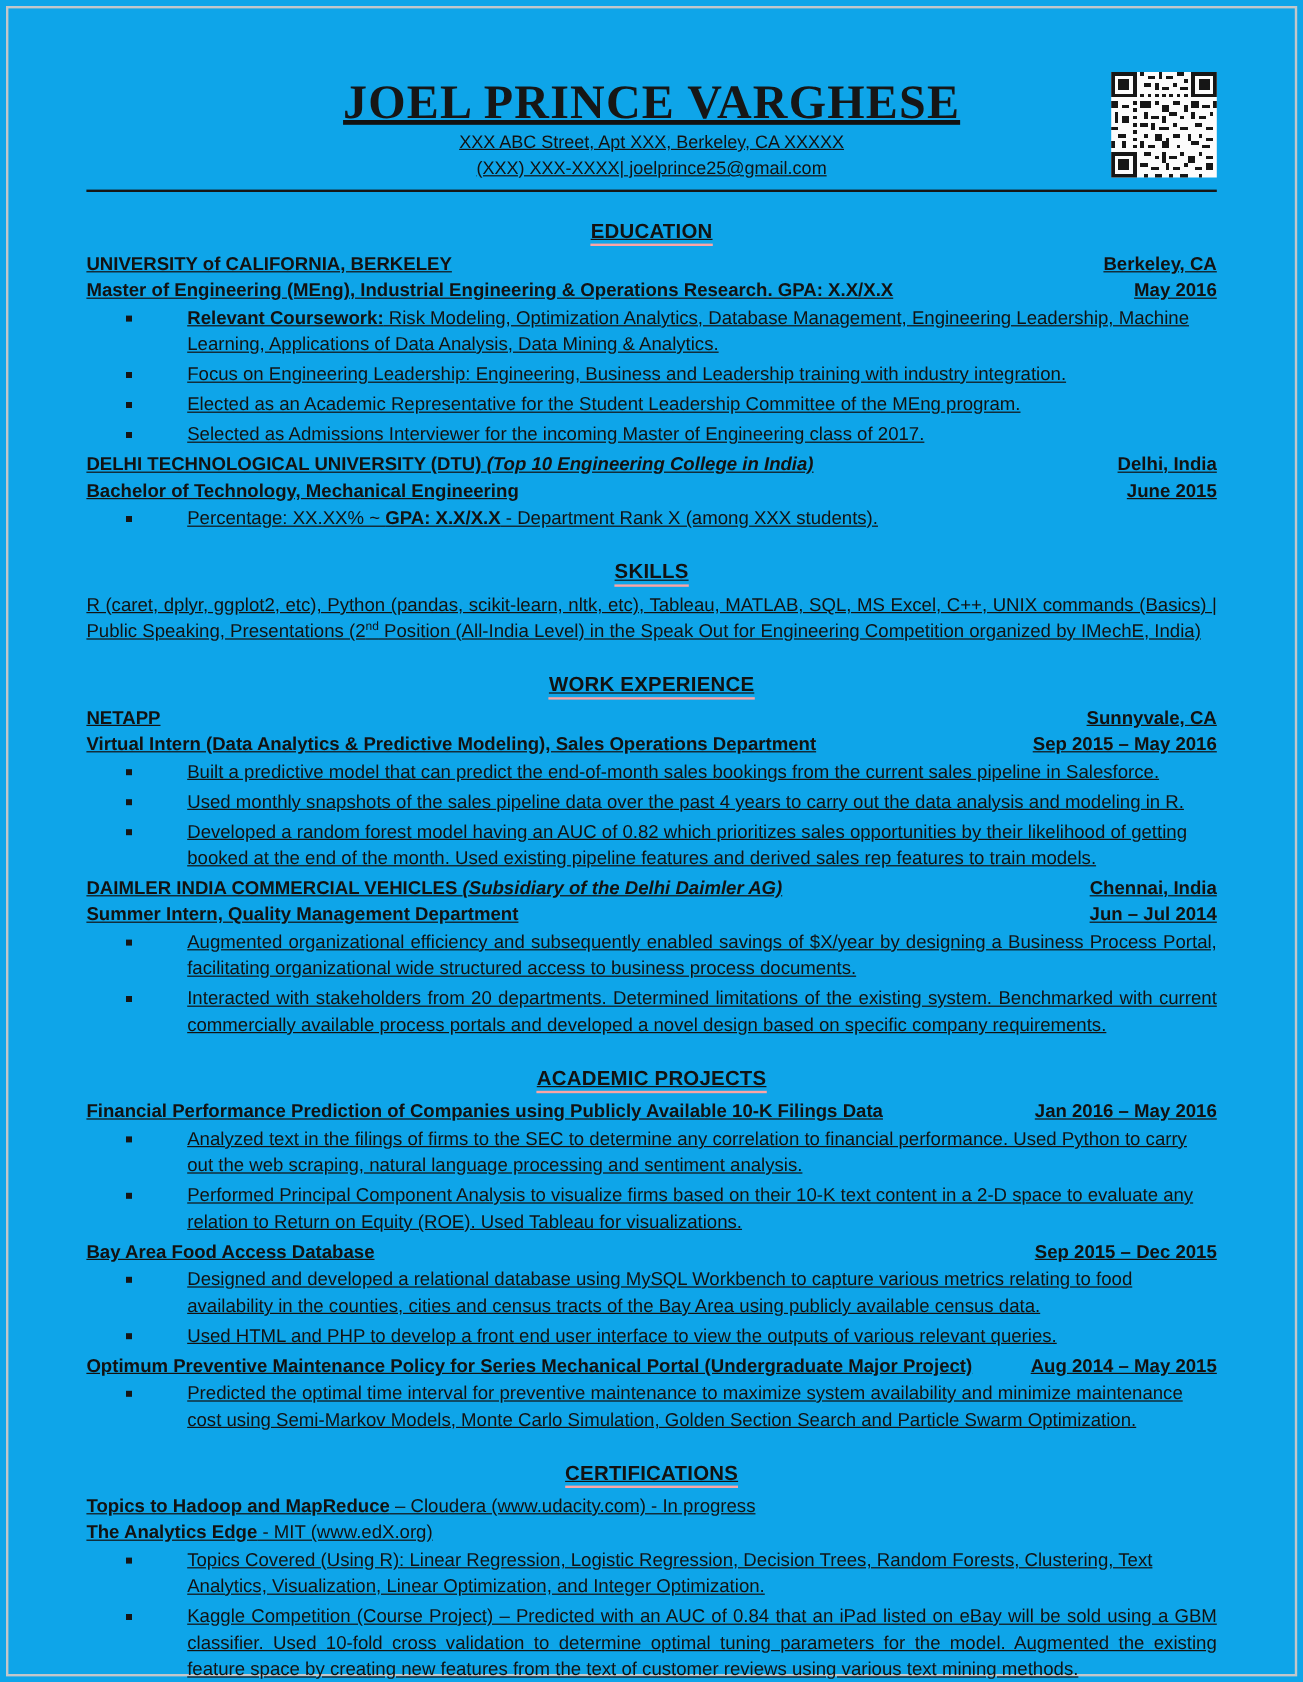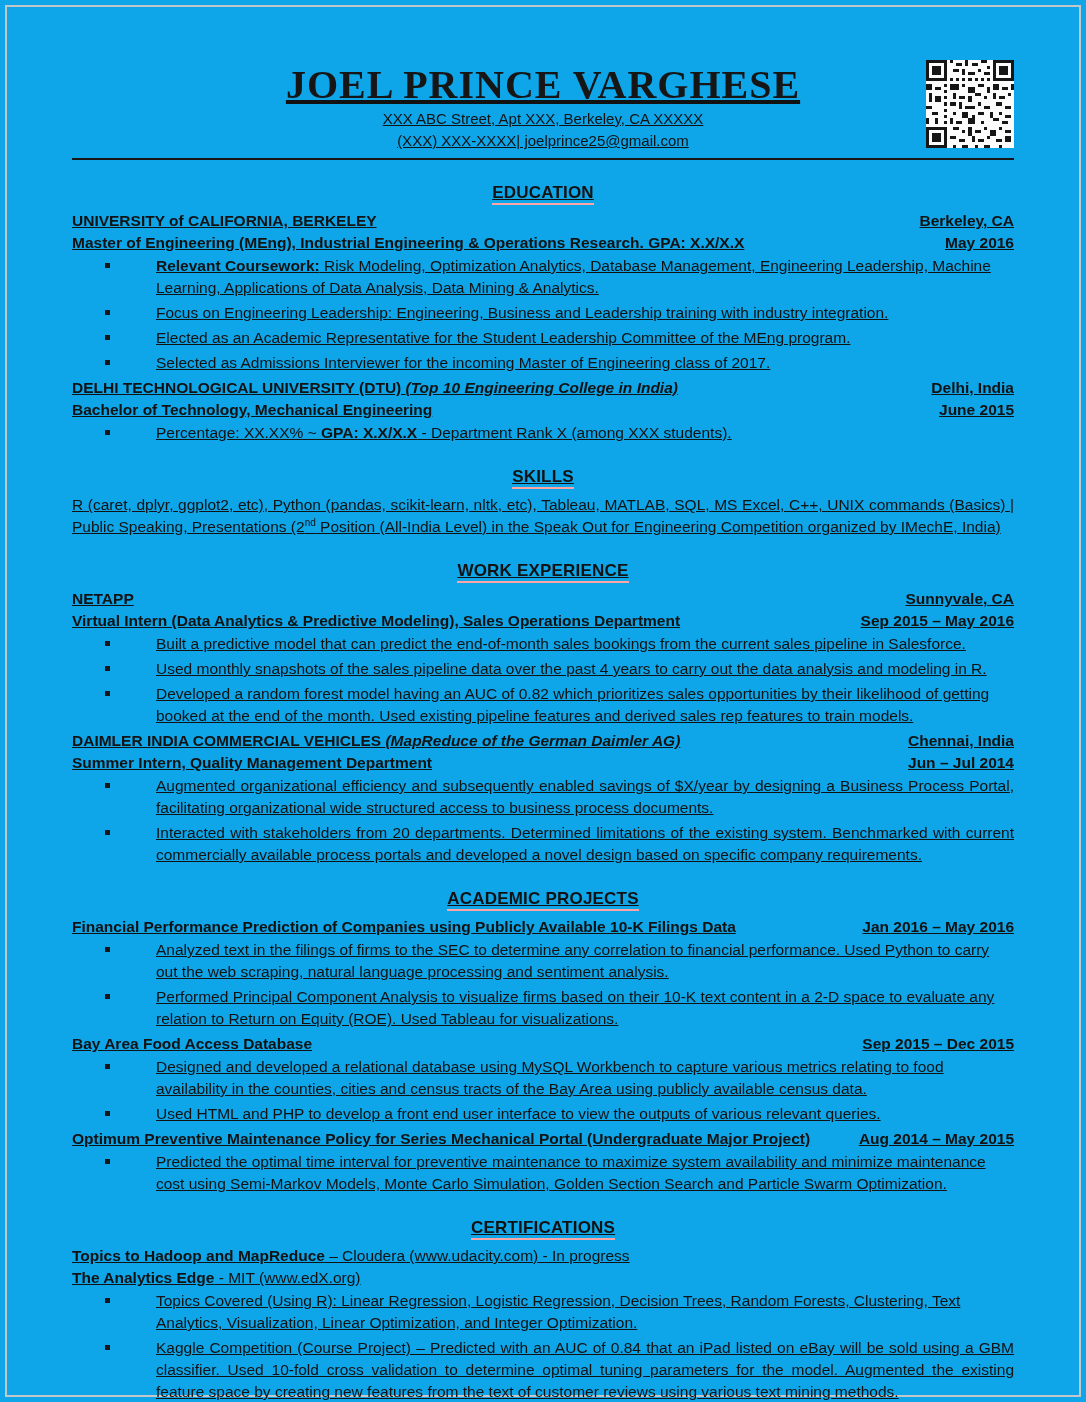--- a/index.html
+++ b/index.html
@@ -234,21 +234,21 @@
           <span class="sq"></span>
           <div class="bt">Used monthly snapshots of the sales pipeline data over the past 4 years to carry out the data analysis and modeling in R.</div>
         </div>
         <div class="bullet-row">
           <span class="sq"></span>
           <div class="bt">Developed a random forest model having an AUC of 0.82 which prioritizes sales opportunities by their likelihood of getting booked at the end of the month. Used existing pipeline features and derived sales rep features to train models.</div>
         </div>
       </div>
 
       <div class="line">
-        <span><span class="b">DAIMLER INDIA COMMERCIAL VEHICLES </span><span class="bi">(MapReduce of the German Daimler AG)</span></span>
+        <span><span class="b">DAIMLER INDIA COMMERCIAL VEHICLES </span><span class="bi">(Subsidiary of the Delhi Daimler AG)</span></span>
         <span class="right">Chennai, India</span>
       </div>
       <div class="line">
         <span class="b">Summer Intern, Quality Management Department</span>
         <span class="right">Jun – Jul 2014</span>
       </div>
       <div class="bullets">
         <div class="bullet-row">
           <span class="sq"></span>
           <div class="bt justify">Augmented organizational efficiency and subsequently enabled savings of $X/year by designing a Business Process Portal, facilitating organizational wide structured access to business process documents.</div>

